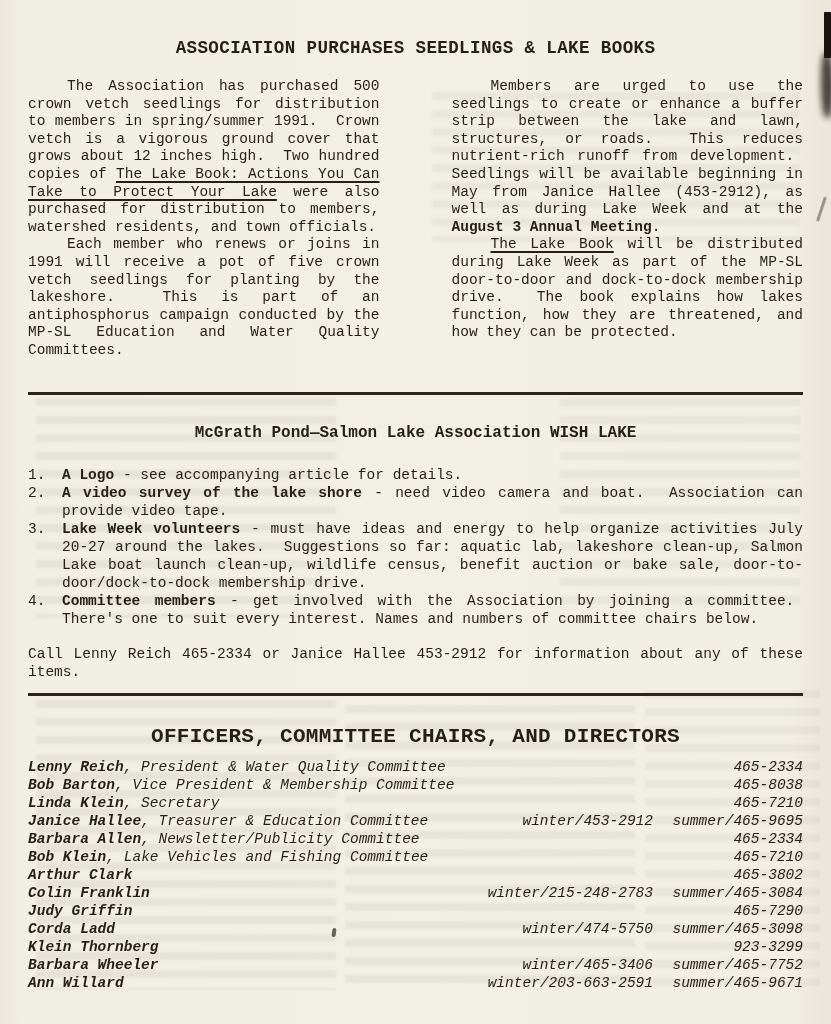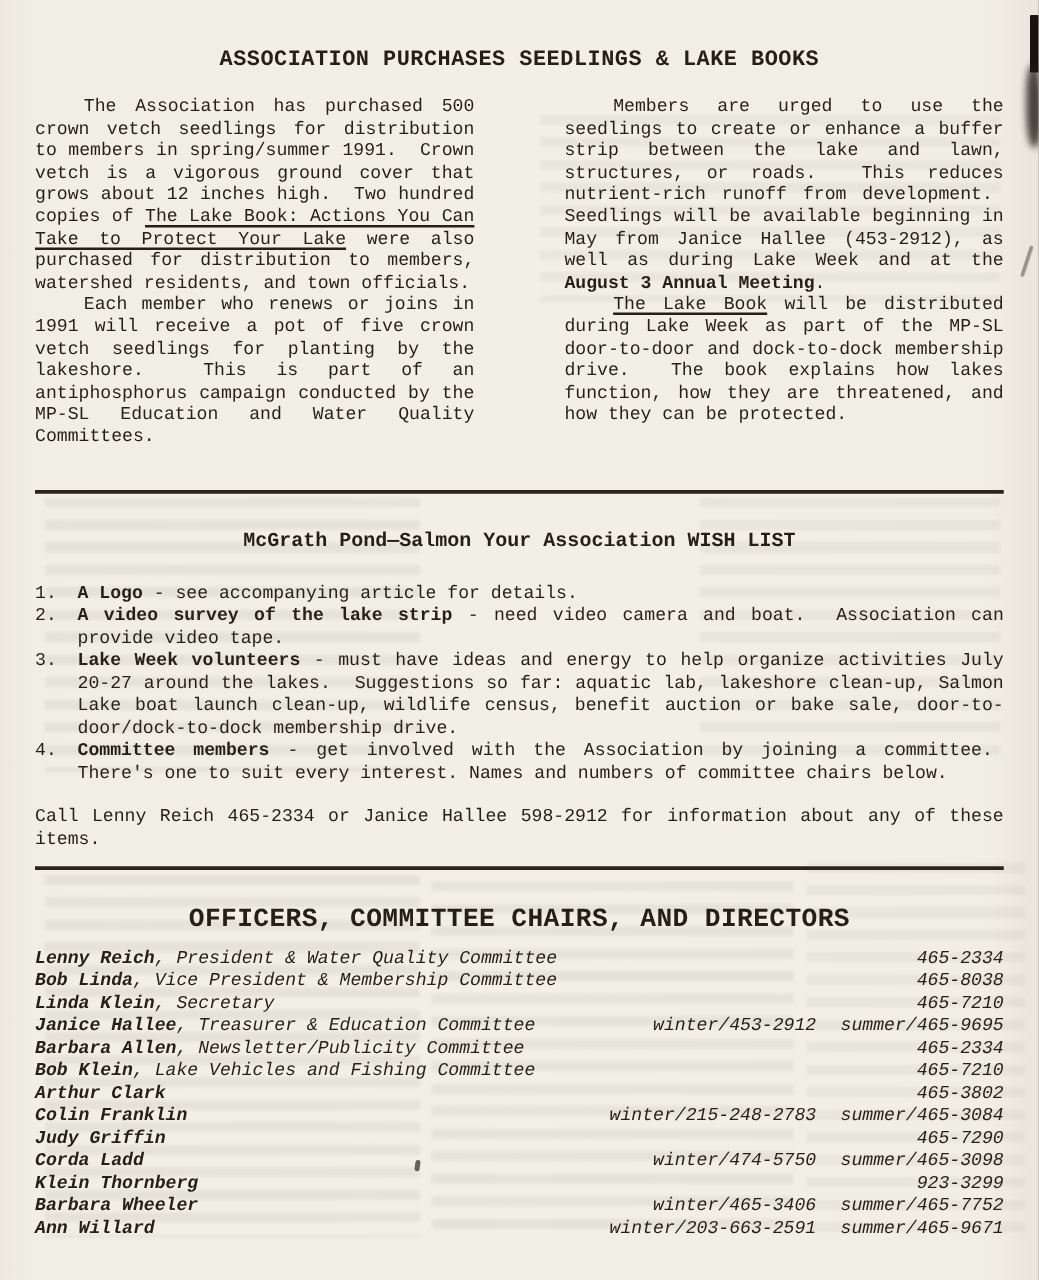--- a/index.html
+++ b/index.html
@@ -84,61 +84,61 @@
         <p class="para"><span>Each member who renews or joins in 1991 will receive a pot of five crown vetch seedlings for planting by the lakeshore.&nbsp; This is part of an antiphosphorus campaign conducted by the MP-SL Education and Water Quality Committees.</span></p>
       </div>
       <div class="col">
         <p class="para"><span>Members are urged to use the seedlings to create or enhance a buffer strip between the lake and lawn, structures, or roads.&nbsp; This reduces nutrient-rich runoff from development.&nbsp; Seedlings will be available beginning in May from Janice Hallee (453-2912), as well as during Lake Week and at the </span><span class="b">August 3 Annual Meeting</span><span>.</span></p>
         <p class="para"><span class="u">The Lake Book</span><span> will be distributed during Lake Week as part of the MP-SL door-to-door and dock-to-dock membership drive.&nbsp; The book explains how lakes function, how they are threatened, and how they can be protected.</span></p>
       </div>
     </div>
 
     <div class="rule rule-1"></div>
 
-    <h2 class="wish-title">McGrath Pond—Salmon Your Association WISH LIST</h2>
+    <h2 class="wish-title">McGrath Pond—Salmon Lake Association WISH LAKE</h2>
 
     <ol class="wishlist">
 
         <li class="wish-item">
           <span class="num">1.</span>
           <span class="item-text"><span class="b">A Logo</span><span> - see accompanying article for details.</span></span>
         </li>
 
         <li class="wish-item">
           <span class="num">2.</span>
-          <span class="item-text"><span class="b">A video survey of the lake strip</span><span> - need video camera and boat.&nbsp; Association can provide video tape.</span></span>
+          <span class="item-text"><span class="b">A video survey of the lake shore</span><span> - need video camera and boat.&nbsp; Association can provide video tape.</span></span>
         </li>
 
         <li class="wish-item">
           <span class="num">3.</span>
           <span class="item-text"><span class="b">Lake Week volunteers</span><span> - must have ideas and energy to help organize activities July 20-27 around the lakes.&nbsp; Suggestions so far: aquatic lab, lakeshore clean-up, Salmon Lake boat launch clean-up, wildlife census, benefit auction or bake sale, door-to-door/dock-to-dock membership drive.</span></span>
         </li>
 
         <li class="wish-item">
           <span class="num">4.</span>
           <span class="item-text"><span class="b">Committee members</span><span> - get involved with the Association by joining a committee.&nbsp; There's one to suit every interest. Names and numbers of committee chairs below.</span></span>
         </li>
       </ol>
 
-    <p class="call-line">Call Lenny Reich 465-2334 or Janice Hallee 598-2912 for information about any of these items.</p>
+    <p class="call-line">Call Lenny Reich 465-2334 or Janice Hallee 453-2912 for information about any of these items.</p>
 
     <div class="rule rule-2"></div>
 
     <h2 class="officers-title">OFFICERS, COMMITTEE CHAIRS, AND DIRECTORS</h2>
 
     <div class="officers">
 
         <div class="officer-row">
           <span class="who"><span class="b">Lenny Reich</span><span>, President &amp; Water Quality Committee</span></span>
           <span class="winter"></span>
           <span class="phone">465-2334</span>
         </div>
 
         <div class="officer-row">
-          <span class="who"><span class="b">Bob Linda</span><span>, Vice President &amp; Membership Committee</span></span>
+          <span class="who"><span class="b">Bob Barton</span><span>, Vice President &amp; Membership Committee</span></span>
           <span class="winter"></span>
           <span class="phone">465-8038</span>
         </div>
 
         <div class="officer-row">
           <span class="who"><span class="b">Linda Klein</span><span>, Secretary</span></span>
           <span class="winter"></span>
           <span class="phone">465-7210</span>
         </div>
 

